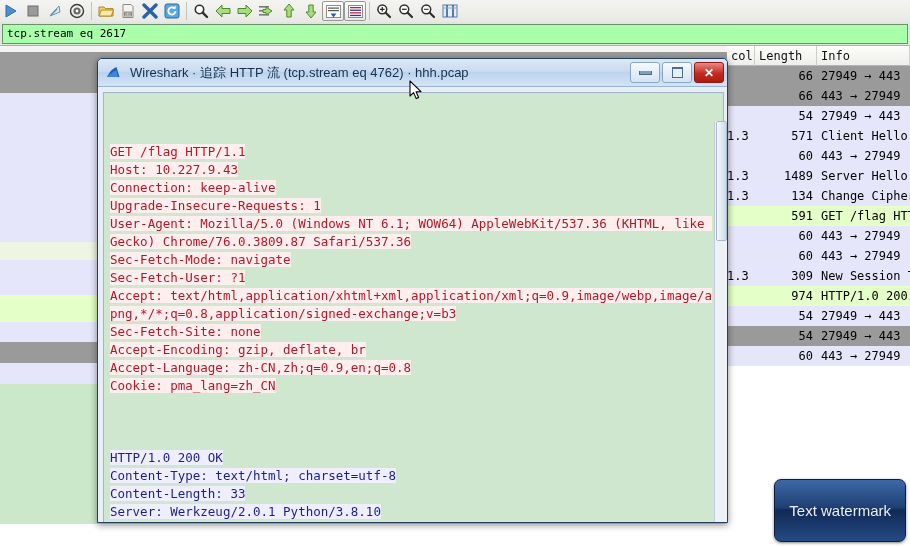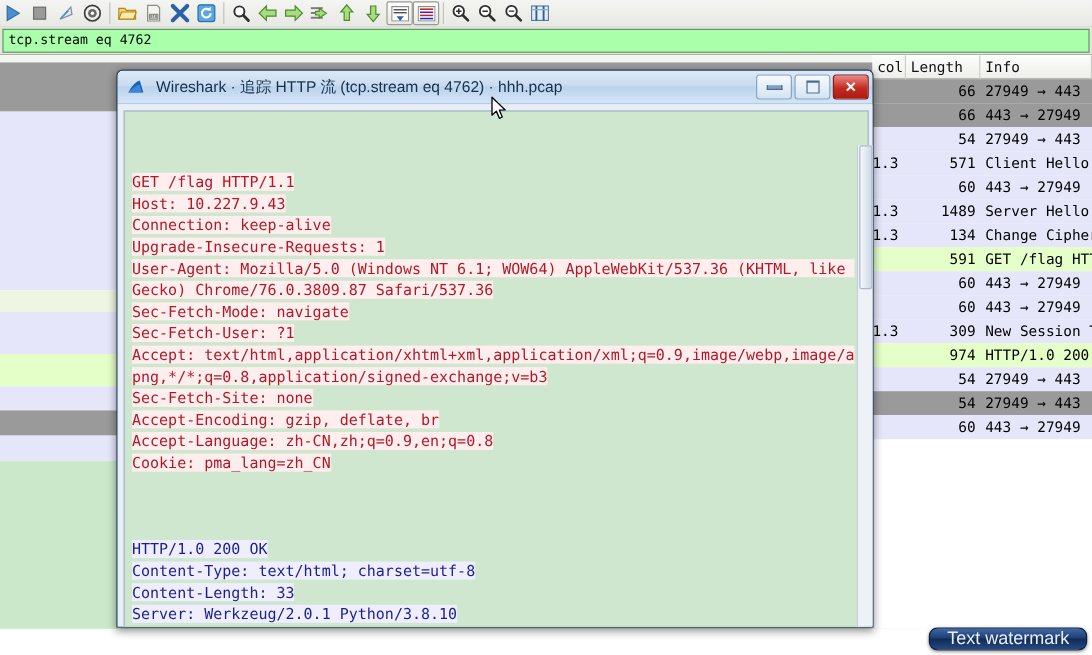--- a/index.html
+++ b/index.html
@@ -216,21 +216,21 @@
   
   .cursor {
     position: absolute; left: 409px; top: 80px;
     width: 14px; height: 21px;
     pointer-events: none;
   }
 
   
   .watermark {
     position: absolute; right: 4px; bottom: 4px;
-    padding: 0 14px;
+    padding: 22px 14px;
     border-radius: 7px;
     background: linear-gradient(#3d68a8 0%, #1e3f73 45%, #102a56 50%, #254a84 100%);
     border: 1px solid #0d1f3d;
     color: #e9eef7;
     font-family: "Liberation Sans", sans-serif;
     font-size: 15px;
     box-shadow: 0 1px 3px rgba(0,0,0,0.5);
     white-space: nowrap;
   }
 </style>
@@ -366,21 +366,21 @@
     <div class="tb-btn">
       <svg width="16" height="16" viewBox="0 0 16 16">
         <rect x="1" y="2" width="14" height="12" fill="#e9eef5" stroke="#5b7da3"></rect>
         <path d="M5 2 V14 M11 2 V14" stroke="#2b61a8" stroke-width="1.6"></path>
         <path d="M1 5 H15" stroke="#8fa9c4" stroke-width="1"></path>
       </svg>
     </div>
   </div>
 
   <div class="mw-filterbar">
-    <div class="filter-input" title="Apply a display filter ... &lt;Ctrl-/&gt;">tcp.stream eq 4762</div>
+    <div class="filter-input" title="Apply a display filter ... &lt;Ctrl-/&gt;">tcp.stream eq 2617</div>
   </div>
 
   <div class="pktbg">
     <div id="stripes">
         <div class="stripe" style="top: 0px; height: 6px; background: rgb(244, 244, 242);"></div>
         <div class="stripe" style="top: 6px; height: 41px; background: rgb(154, 154, 154);"></div>
         <div class="stripe" style="top: 47px; height: 149px; background: rgb(230, 230, 250);"></div>
         <div class="stripe" style="top: 196px; height: 18px; background: rgb(238, 246, 226);"></div>
         <div class="stripe" style="top: 214px; height: 35px; background: rgb(230, 230, 250);"></div>
         <div class="stripe" style="top: 249px; height: 27px; background: rgb(228, 255, 199);"></div>

